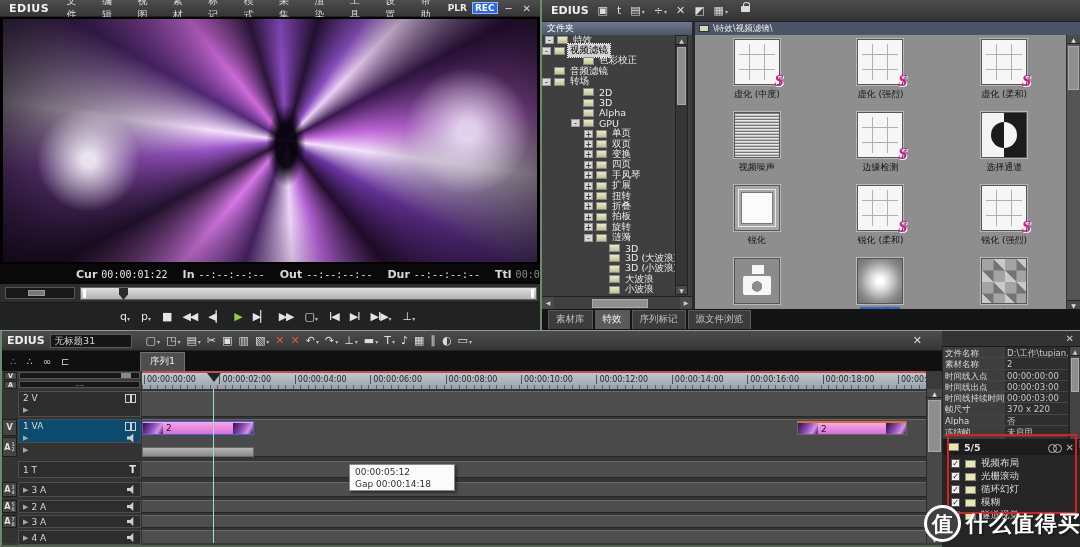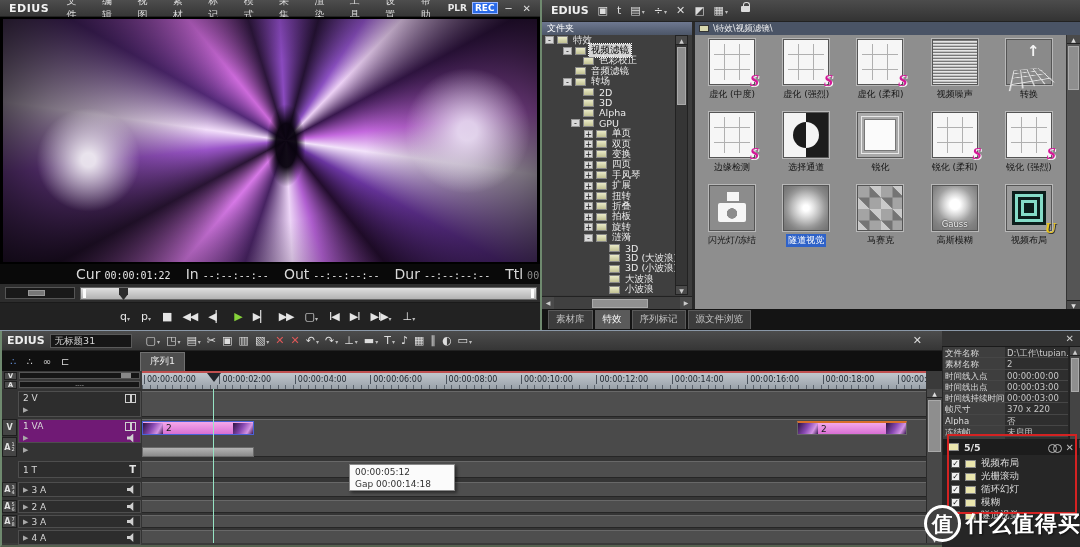--- a/index.html
+++ b/index.html
@@ -17,21 +17,21 @@
 .preview{position:absolute;left:0;top:17px;width:540px;height:247px;background:#000}
 .tunnel{position:absolute;left:3px;top:2px;right:3px;bottom:2px;background:
  radial-gradient(ellipse 26px 55px at 53% 52%,rgba(8,3,14,.96) 0 40%,rgba(8,3,14,0) 75%),
  radial-gradient(circle at 16% 58%,rgba(255,255,255,.85) 0 1.5%,rgba(255,255,255,0) 11%),
  radial-gradient(circle at 87% 46%,rgba(246,238,255,.8) 0 2%,rgba(246,238,255,0) 13%),
  radial-gradient(circle at 53% 50%,rgba(0,0,0,0) 26%,rgba(0,0,0,.5) 78%,rgba(0,0,0,.75) 100%),
  conic-gradient(from 15deg at 53% 50%,#241233,#8a4fc0 5%,#ecd0f4 8%,#39184e 13%,#c368dd 19%,#f2e2fa 23%,#6a35a0 29%,#230d2e 35%,#b05fd0 41%,#ecd4f6 45%,#472362 51%,#d678e6 57%,#2a1535 63%,#9a55c8 69%,#f2defa 73%,#542a78 79%,#cc6ada 85%,#2c163b 91%,#8a4abf 95%,#241233)}
 
 .tcbar{position:absolute;left:0;top:264px;width:540px;height:20px;background:#090909;display:flex;align-items:center;padding-left:76px;gap:15px}
 .tcpair{display:flex;align-items:baseline;gap:4px;white-space:nowrap}
-.tclabel{color:#d8d8d8;font-weight:normal;font-size:14px}
+.tclabel{color:#d8d8d8;font-weight:bold;font-size:11px}
 .tcval{color:#e8e8e8;font-size:10px;font-family:"DejaVu Sans Mono",monospace}
 .tcpair[data-dim="true"] .tcval{color:#8a8a8a}
 
 .scrub{position:absolute;left:0;top:284px;width:540px;height:19px;background:#2d2d2d;border-bottom:1px solid #1a1a1a}
 .scrub-mini{position:absolute;left:5px;top:3px;width:70px;height:12px;background:#191919;border:1px solid #555}
 .mini-handle{position:absolute;left:22px;top:2px;width:17px;height:6px;background:#777;border:1px solid #999}
 .scrub-main{position:absolute;left:80px;top:3px;width:457px;height:13px;background:linear-gradient(#dedede,#b2b2b2);border:1px solid #666}
 .scrub-tick-l{position:absolute;left:2px;top:1px;width:3px;height:9px;background:#fcfcfc}
 .scrub-tick-r{position:absolute;right:2px;top:1px;width:3px;height:9px;background:#fcfcfc}
 .scrub-head{position:absolute;left:38px;top:0;width:9px;height:12px;background:#2b2b2b;clip-path:polygon(0 0,100% 0,100% 52%,50% 100%,0 52%)}
@@ -48,41 +48,41 @@
 .bin-logo{font-weight:bold;font-size:11px;color:#eee;padding:0 9px}
 .bin-toolbar{display:flex;align-items:center;gap:9px;font-size:11px;color:#ddd}
 .tbtn{display:flex;align-items:flex-end;color:#ddd}
 .tbtn[data-color="red"] .glyph{color:#e05858}
 .tbtn[data-lock="true"] .glyph{width:9px;height:6px;background:#ddd;border-radius:1px;position:relative;display:inline-block;margin:0 0 3px 4px}
 .tbtn[data-lock="true"] .glyph::before{content:"";position:absolute;left:1.5px;top:-4px;width:5px;height:4px;border:1.5px solid #ddd;border-bottom:none;border-radius:3px 3px 0 0}
 .bin-body{position:absolute;top:22px;left:0;right:0;bottom:22px}
 .folder-header{position:absolute;left:0;top:0;width:150px;height:13px;background:linear-gradient(#6e7890,#4c5668);color:#fff;font-size:9px;line-height:13px;padding:0 5px}
 .tree{position:absolute;left:0;top:13px;width:133px;bottom:14px;overflow:hidden;background:#3f3f3f}
 .tnode{height:10.4px;display:flex;align-items:center;font-size:9.5px;color:#ececec;white-space:nowrap}
-.tnode[data-level="0"]{padding-left:3px}.tnode[data-level="1"]{padding-left:21px}
+.tnode[data-level="0"]{padding-left:3px}.tnode[data-level="1"]{padding-left:0}
 .tnode[data-level="2"]{padding-left:29px}.tnode[data-level="3"]{padding-left:42px}
 .tnode[data-level="4"]{padding-left:55px}
 .texp{width:9px;flex:0 0 9px;height:8px;margin-right:1px;font-size:8px;line-height:7px;text-align:center;color:#111}
 .tnode[data-expand] .texp{border:1px solid #999;background:#d8d8d8}
 .tnode[data-expand="-"] .texp::before{content:"-"}
 .tnode[data-expand="+"] .texp::before{content:"+"}
 .tico{width:11px;height:8px;flex:0 0 11px;border:1px solid #888;background:linear-gradient(#eaeac8,#c2c294);margin:0 3px 0 2px}
 .tlabel{padding:0 2px}
 .tnode[data-selected="true"] .tlabel{background:#d4d4d4;color:#000;outline:1px dotted #fff}
 .tree-vscroll{position:absolute;left:133px;top:13px;width:13px;bottom:14px;background:#353535;border:1px solid #222;font-size:6px;color:#ccc;text-align:center}
 .vthumb{position:absolute;left:1px;right:1px;background:#8e8e8e;border:1px solid #aaa}
 .sb-arrow{height:9px;line-height:9px;background:#4a4a4a;border-bottom:1px solid #222}
 .sb-arrow.bot{position:absolute;bottom:0;left:0;right:0;border-top:1px solid #222;border-bottom:none}
 .tree-hscroll{position:absolute;left:0;bottom:0;width:150px;height:13px;background:#404040;border-top:1px solid #222;color:#ccc;font-size:6px;display:flex;align-items:center}
 .hsb-a{width:12px;text-align:center;background:#4a4a4a;height:100%;line-height:12px}
 .hthumb{width:56px;height:9px;background:#909090;border:1px solid #aaa;margin-left:38px}
 .bin-divider{position:absolute;left:150px;top:0;width:3px;bottom:0;background:#2a2a2a}
 .path-bar{position:absolute;left:153px;top:0;right:0;height:13px;background:#4a5466;color:#f0f0f0;font-size:8.5px;line-height:13px;display:flex;align-items:center;gap:4px;padding:0 4px}
 .mini-folder{width:10px;height:7px;background:#d8d8b0;border:1px solid #333;position:relative}
-.fxgrid{position:absolute;left:153px;top:13px;right:14px;bottom:0;background:#8e8e8e;display:grid;grid-template-columns:repeat(5,1fr);grid-auto-rows:73px;padding-top:1px;overflow:hidden}
+.fxgrid{position:absolute;left:153px;top:13px;right:14px;bottom:0;background:#8e8e8e;display:grid;grid-template-columns:repeat(3,1fr);grid-auto-rows:73px;padding-top:1px;overflow:hidden}
 .fxcell{display:flex;flex-direction:column;align-items:center;overflow:visible}
 .thumb{width:46px;height:46px;margin-top:3px;border:1px solid #555;outline:1px solid #b8b8b8;background:#999;position:relative}
 .fxlabel{font-size:9px;color:#151515;margin-top:3px;white-space:nowrap}
 .fxcell[data-selected="true"] .fxlabel{background:#2f62c8;color:#fff;padding:0 2px}
 .s-badge{display:none;position:absolute;right:-5px;bottom:-7px;color:#d41898;font:italic bold 17px "Liberation Serif",serif;text-shadow:1px 1px 0 #f8f8f8;z-index:2}
 .s-badge::before{content:"S"}
 .u-badge{display:none;position:absolute;right:-5px;bottom:-7px;color:#e8c420;font:italic bold 15px "Liberation Serif",serif;text-shadow:1px 1px 0 #333;z-index:2}
 .u-badge::before{content:"U"}
 .thumb-text{position:absolute;bottom:1px;left:0;right:0;text-align:center;font-size:8.5px;color:#f0f0f0;text-shadow:0 0 2px #000}
 .fxcell[data-icon="grid-s"] .thumb{background-color:#f6f6f6;background-image:linear-gradient(#b0b0b0 1px,transparent 1px),linear-gradient(90deg,#b0b0b0 1px,transparent 1px);background-size:15px 15px;background-position:-1px -1px;box-shadow:inset 0 0 0 4px #f6f6f6}
@@ -158,21 +158,21 @@
 .mix-handle{position:absolute;right:8px;top:0;width:10px;height:5px;background:#888}
 .hd{position:absolute;left:16px;width:123px;background:#2d2d2d;border:1px solid #4e4e4e;color:#d8d8d8;font-size:9px}
 .hd-line{display:flex;align-items:center;height:12px;padding:0 4px;gap:3px}
 .hd .tname{white-space:pre}
 .hd .right{margin-left:auto;display:flex;align-items:center}
 .exp-arrow{color:#a8a8a8;font-size:7px}
 .film-icon{width:11px;height:9px;border:1px solid #cfcfcf;background:linear-gradient(90deg,transparent 4px,#cfcfcf 4px 6px,transparent 6px)}
 .spk-icon{width:9px;height:9px;background:#cfcfcf;clip-path:polygon(0 32%,34% 32%,70% 0,70% 100%,34% 68%,0 68%)}
 .t-icon{font-size:10px;font-weight:bold;color:#e4e4e4}
 .hd-2v{top:2px;height:26px}
-.hd-1va{top:30px;height:24px;background:#701a75}
+.hd-1va{top:30px;height:24px;background:#0c4a6e}
 .hd-1t{top:72px;height:17px}
 .hd-1a{top:93px;height:15px}
 .hd-2a{top:111px;height:13px}
 .hd-3a{top:126px;height:13px}
 .hd-4a{top:141px;height:15px}
 .strip-btn{position:absolute;left:0;width:15px;background:#454545;border:1px solid #1e1e1e;color:#e0e0e0;display:flex;align-items:center;justify-content:center;font-size:8px;font-weight:bold;gap:1px}
 .strip-btn .nums{font-size:5px;line-height:5px;white-space:pre;font-weight:normal}
 .sv{top:30px;height:17px}.sa12{top:48px;height:20px}.sa34{top:93px;height:15px}
 .sa56{top:111px;height:13px}.sa78{top:126px;height:13px}
 
@@ -520,27 +520,20 @@
 
             </div>
             <div class="fxlabel">虚化 (柔和)</div>
           </div>
           <div class="fxcell" data-icon="noise" style="--i: 3;">
             <div class="thumb">
               <span class="thumb-text"></span>
 
             </div>
             <div class="fxlabel">视频噪声</div>
-          </div>
-          <div class="fxcell" data-icon="transform" style="--i: 4;">
-            <div class="thumb">
-              <span class="thumb-text"></span>
-
-            </div>
-            <div class="fxlabel">转换</div>
           </div>
           <div class="fxcell" data-icon="grid-s" style="--i: 5;">
             <div class="thumb">
               <span class="thumb-text"></span>
               <span class="s-badge"></span>
 
             </div>
             <div class="fxlabel">边缘检测</div>
           </div>
           <div class="fxcell" data-icon="channel" style="--i: 6;">

